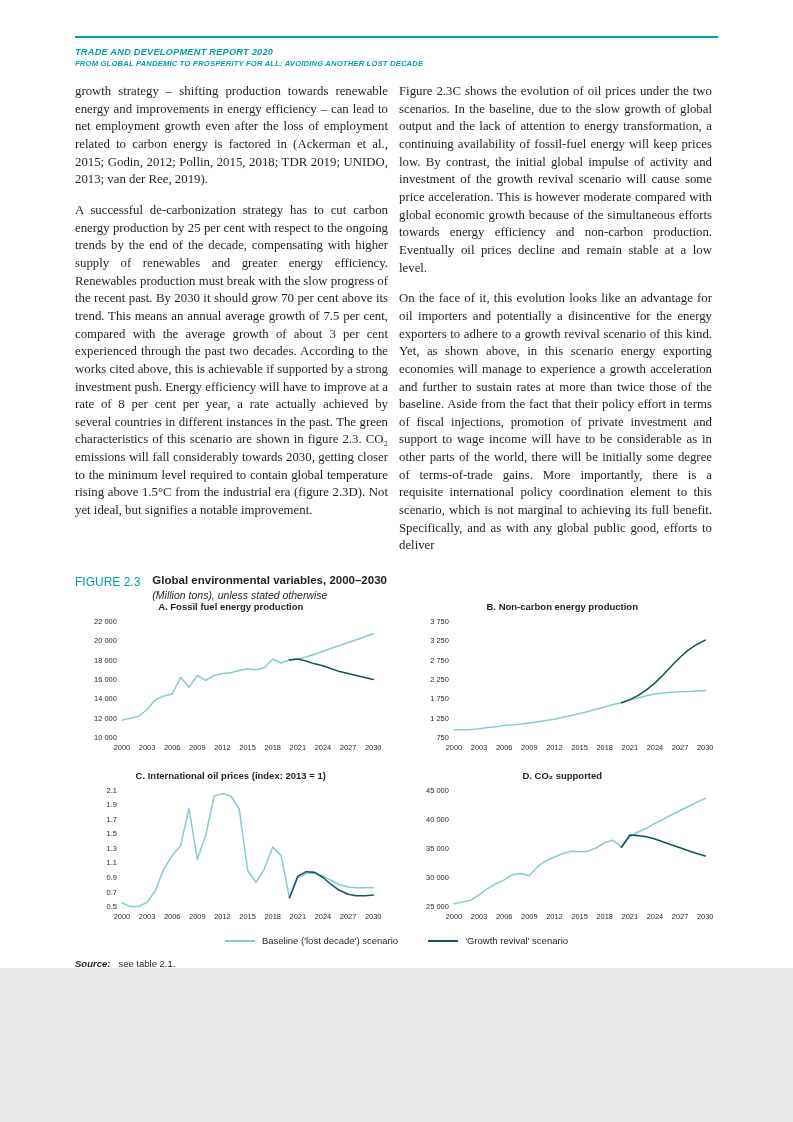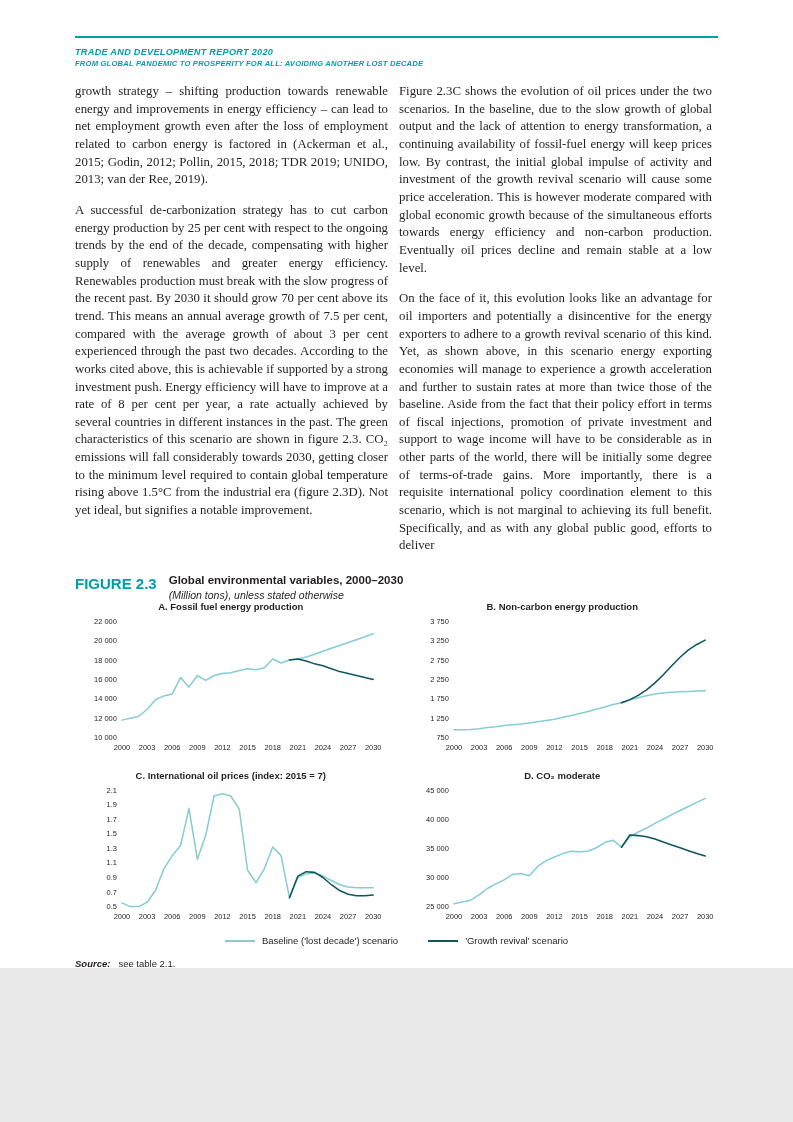--- a/index.html
+++ b/index.html
@@ -15,21 +15,21 @@
   .rh2{font:italic bold 7.6px "Liberation Sans",sans-serif;color:#00a0ab;letter-spacing:.2px;margin-top:2px;}
   .columns{display:flex;gap:11px;margin-top:15px;}
   .col{width:313px;}
   .col p{
     font-family:"Liberation Serif",serif;font-size:12.8px;line-height:1.38;
     text-align:justify;margin:0 0 13px 0;
   }
   
   .figure{margin-top:6px;}
   .fig-head{display:flex;gap:12px;font-family:"Liberation Sans",sans-serif;align-items:flex-start;}
-  .fig-label{color:#00a0ab;font-weight:bold;font-size:15px;white-space:nowrap;padding-top:1px;}
+  .fig-label{color:#00a0ab;font-weight:normal;font-size:12px;white-space:nowrap;padding-top:1px;}
   .fig-title{font-weight:bold;font-size:11.5px;}
   .fig-subtitle{font-style:italic;font-size:10.5px;margin-top:3px;}
   .charts-grid{display:grid;grid-template-columns:1fr 1fr;column-gap:20px;row-gap:12px;margin-top:0;}
   .chart-title{text-align:center;font:bold 9.5px "Liberation Sans",sans-serif;margin-bottom:1px;}
   .chart-svg{width:100%;height:auto;display:block;}
   text.tick{font-family:"Liberation Sans",sans-serif;font-size:7.3px;fill:#231f20;}
   .legend{display:flex;justify-content:center;gap:30px;align-items:flex-end;margin-top:8px;
     font:9.5px "Liberation Sans",sans-serif;}
   .legend-item{display:flex;align-items:center;}
   .legend-swatch{display:inline-block;width:30px;height:2px;margin-right:7px;}
@@ -115,21 +115,21 @@
             <text x="193.6" y="134" text-anchor="middle" class="tick">2018</text>
             <text x="218.2" y="134" text-anchor="middle" class="tick">2021</text>
             <text x="242.8" y="134" text-anchor="middle" class="tick">2024</text>
             <text x="267.4" y="134" text-anchor="middle" class="tick">2027</text>
             <text x="292" y="134" text-anchor="middle" class="tick">2030</text>
             <path d="M46.0 114.4 L54.2 114.4 L62.4 114.0 L70.6 113.3 L78.8 112.1 L87.0 111.4 L95.2 110.2 L103.4 109.5 L111.6 108.7 L119.8 107.6 L128.0 106.4 L136.2 105.3 L144.4 104.1 L152.6 102.2 L160.8 100.3 L169.0 98.4 L177.2 96.5 L185.4 94.3 L193.6 92.0 L201.8 89.7 L210.0 87.8 L218.2 85.1 L226.4 82.9 L234.6 81.0 L242.8 79.4 L251.0 78.3 L259.2 77.5 L267.4 77.2 L275.6 76.8 L283.8 76.4 L292.0 76.0" fill="none" stroke="#85cdd2" stroke-width="1.5" stroke-linejoin="round" stroke-linecap="round"></path>
             <path d="M210.0 87.8 L218.2 84.8 L226.4 80.6 L234.6 75.3 L242.8 68.4 L251.0 60.4 L259.2 51.7 L267.4 43.3 L275.6 36.1 L283.8 30.8 L292.0 26.6" fill="none" stroke="#0f555c" stroke-width="1.5" stroke-linejoin="round" stroke-linecap="round"></path>
           </svg>
       </div>
       <div class="chart">
-        <div class="chart-title">C. International oil prices (index: 2015 = 7)</div>
+        <div class="chart-title">C. International oil prices (index: 2013 = 1)</div>
         <svg class="chart-svg" viewBox="0 0 305 142">
             <text x="41" y="124.5" text-anchor="end" class="tick">0.5</text>
             <text x="41" y="110.25" text-anchor="end" class="tick">0.7</text>
             <text x="41" y="96.00000000000001" text-anchor="end" class="tick">0.9</text>
             <text x="41" y="81.75" text-anchor="end" class="tick">1.1</text>
             <text x="41" y="67.5" text-anchor="end" class="tick">1.3</text>
             <text x="41" y="53.25000000000001" text-anchor="end" class="tick">1.5</text>
             <text x="41" y="39.00000000000001" text-anchor="end" class="tick">1.7</text>
             <text x="41" y="24.750000000000014" text-anchor="end" class="tick">1.9</text>
             <text x="41" y="10.5" text-anchor="end" class="tick">2.1</text>
@@ -142,21 +142,21 @@
             <text x="193.6" y="134" text-anchor="middle" class="tick">2018</text>
             <text x="218.2" y="134" text-anchor="middle" class="tick">2021</text>
             <text x="242.8" y="134" text-anchor="middle" class="tick">2024</text>
             <text x="267.4" y="134" text-anchor="middle" class="tick">2027</text>
             <text x="292" y="134" text-anchor="middle" class="tick">2030</text>
             <path d="M46.0 118.4 L54.2 122.0 L62.4 122.0 L70.6 117.7 L78.8 106.3 L87.0 85.0 L95.2 72.1 L103.4 62.1 L111.6 25.8 L119.8 75.7 L128.0 52.2 L136.2 13.7 L144.4 11.6 L152.6 13.7 L160.8 26.5 L169.0 86.4 L177.2 98.5 L185.4 85.0 L193.6 63.6 L201.8 72.1 L210.0 113.4 L218.2 93.5 L226.4 89.9 L234.6 89.2 L242.8 92.1 L251.0 96.4 L259.2 100.6 L267.4 102.8 L275.6 103.5 L283.8 103.5 L292.0 103.5" fill="none" stroke="#85cdd2" stroke-width="1.5" stroke-linejoin="round" stroke-linecap="round"></path>
             <path d="M210.0 113.4 L218.2 92.1 L226.4 87.8 L234.6 88.5 L242.8 93.5 L251.0 100.6 L259.2 106.3 L267.4 109.9 L275.6 111.3 L283.8 111.3 L292.0 110.6" fill="none" stroke="#0f555c" stroke-width="1.5" stroke-linejoin="round" stroke-linecap="round"></path>
           </svg>
       </div>
       <div class="chart">
-        <div class="chart-title">D. CO₂ moderate</div>
+        <div class="chart-title">D. CO₂ supported</div>
         <svg class="chart-svg" viewBox="0 0 305 142">
             <text x="41" y="124.5" text-anchor="end" class="tick">25 000</text>
             <text x="41" y="96" text-anchor="end" class="tick">30 000</text>
             <text x="41" y="67.5" text-anchor="end" class="tick">35 000</text>
             <text x="41" y="39" text-anchor="end" class="tick">40 000</text>
             <text x="41" y="10.5" text-anchor="end" class="tick">45 000</text>
             <text x="46" y="134" text-anchor="middle" class="tick">2000</text>
             <text x="70.6" y="134" text-anchor="middle" class="tick">2003</text>
             <text x="95.2" y="134" text-anchor="middle" class="tick">2006</text>
             <text x="119.8" y="134" text-anchor="middle" class="tick">2009</text>

